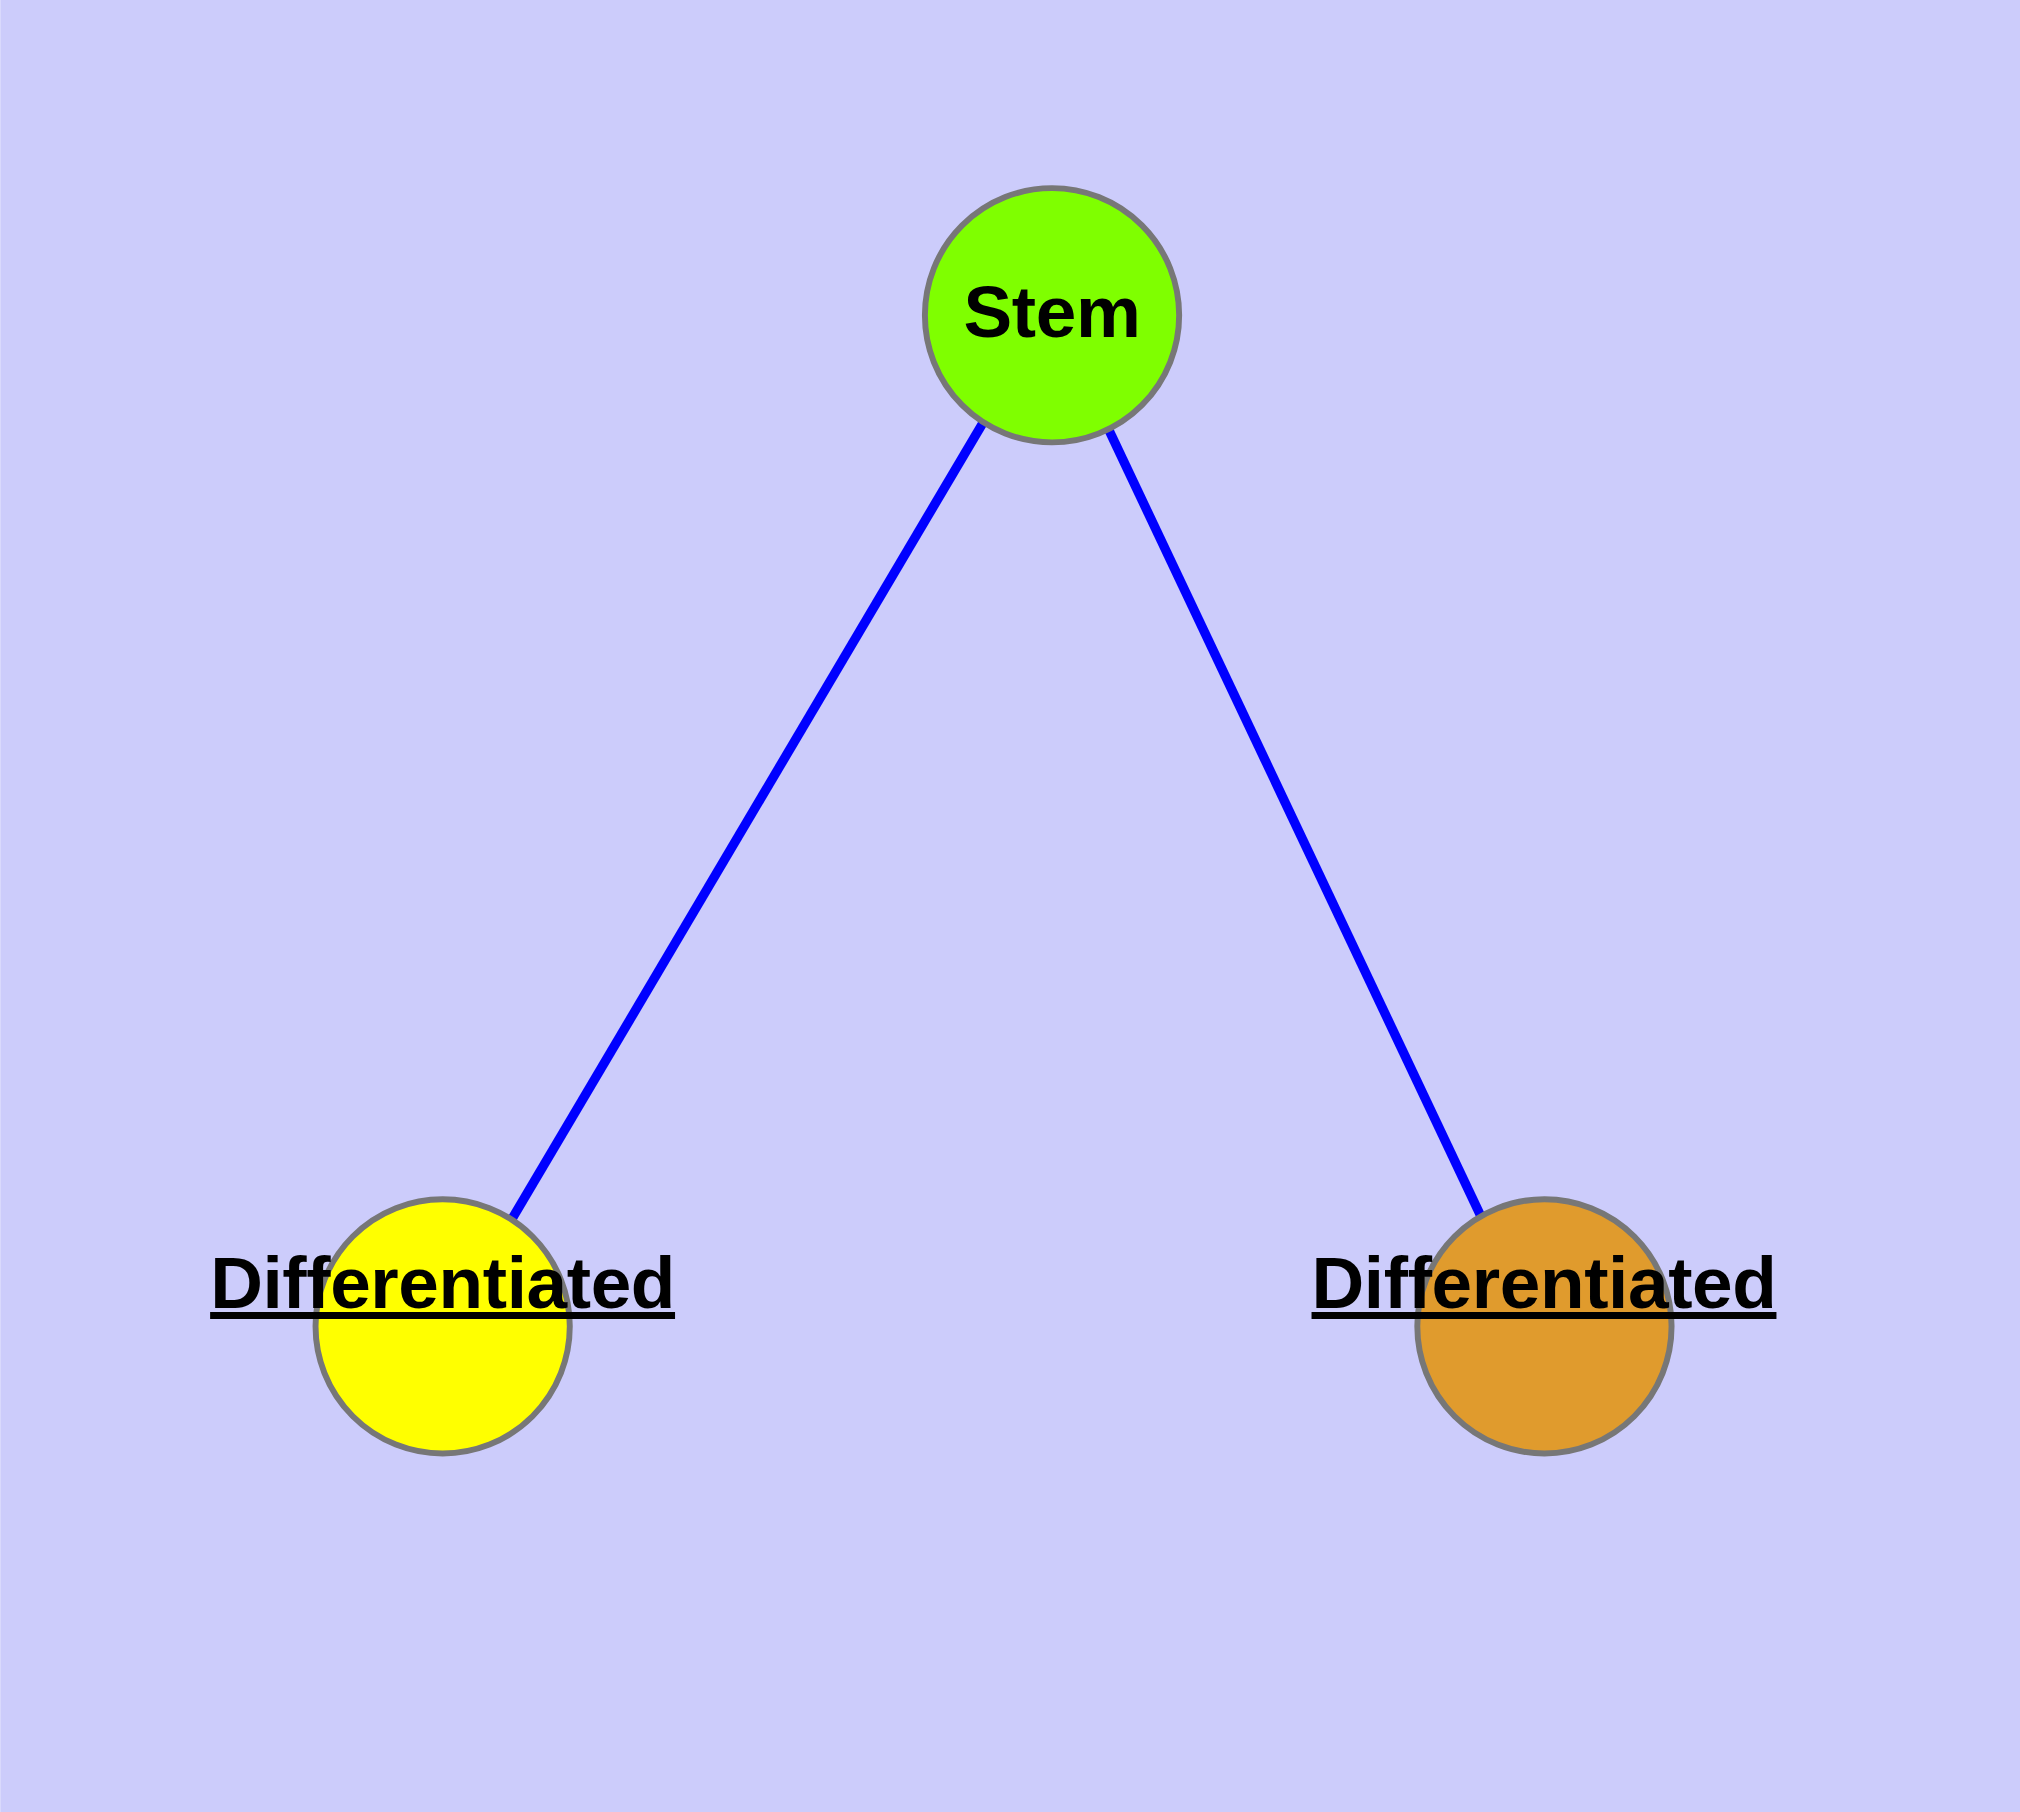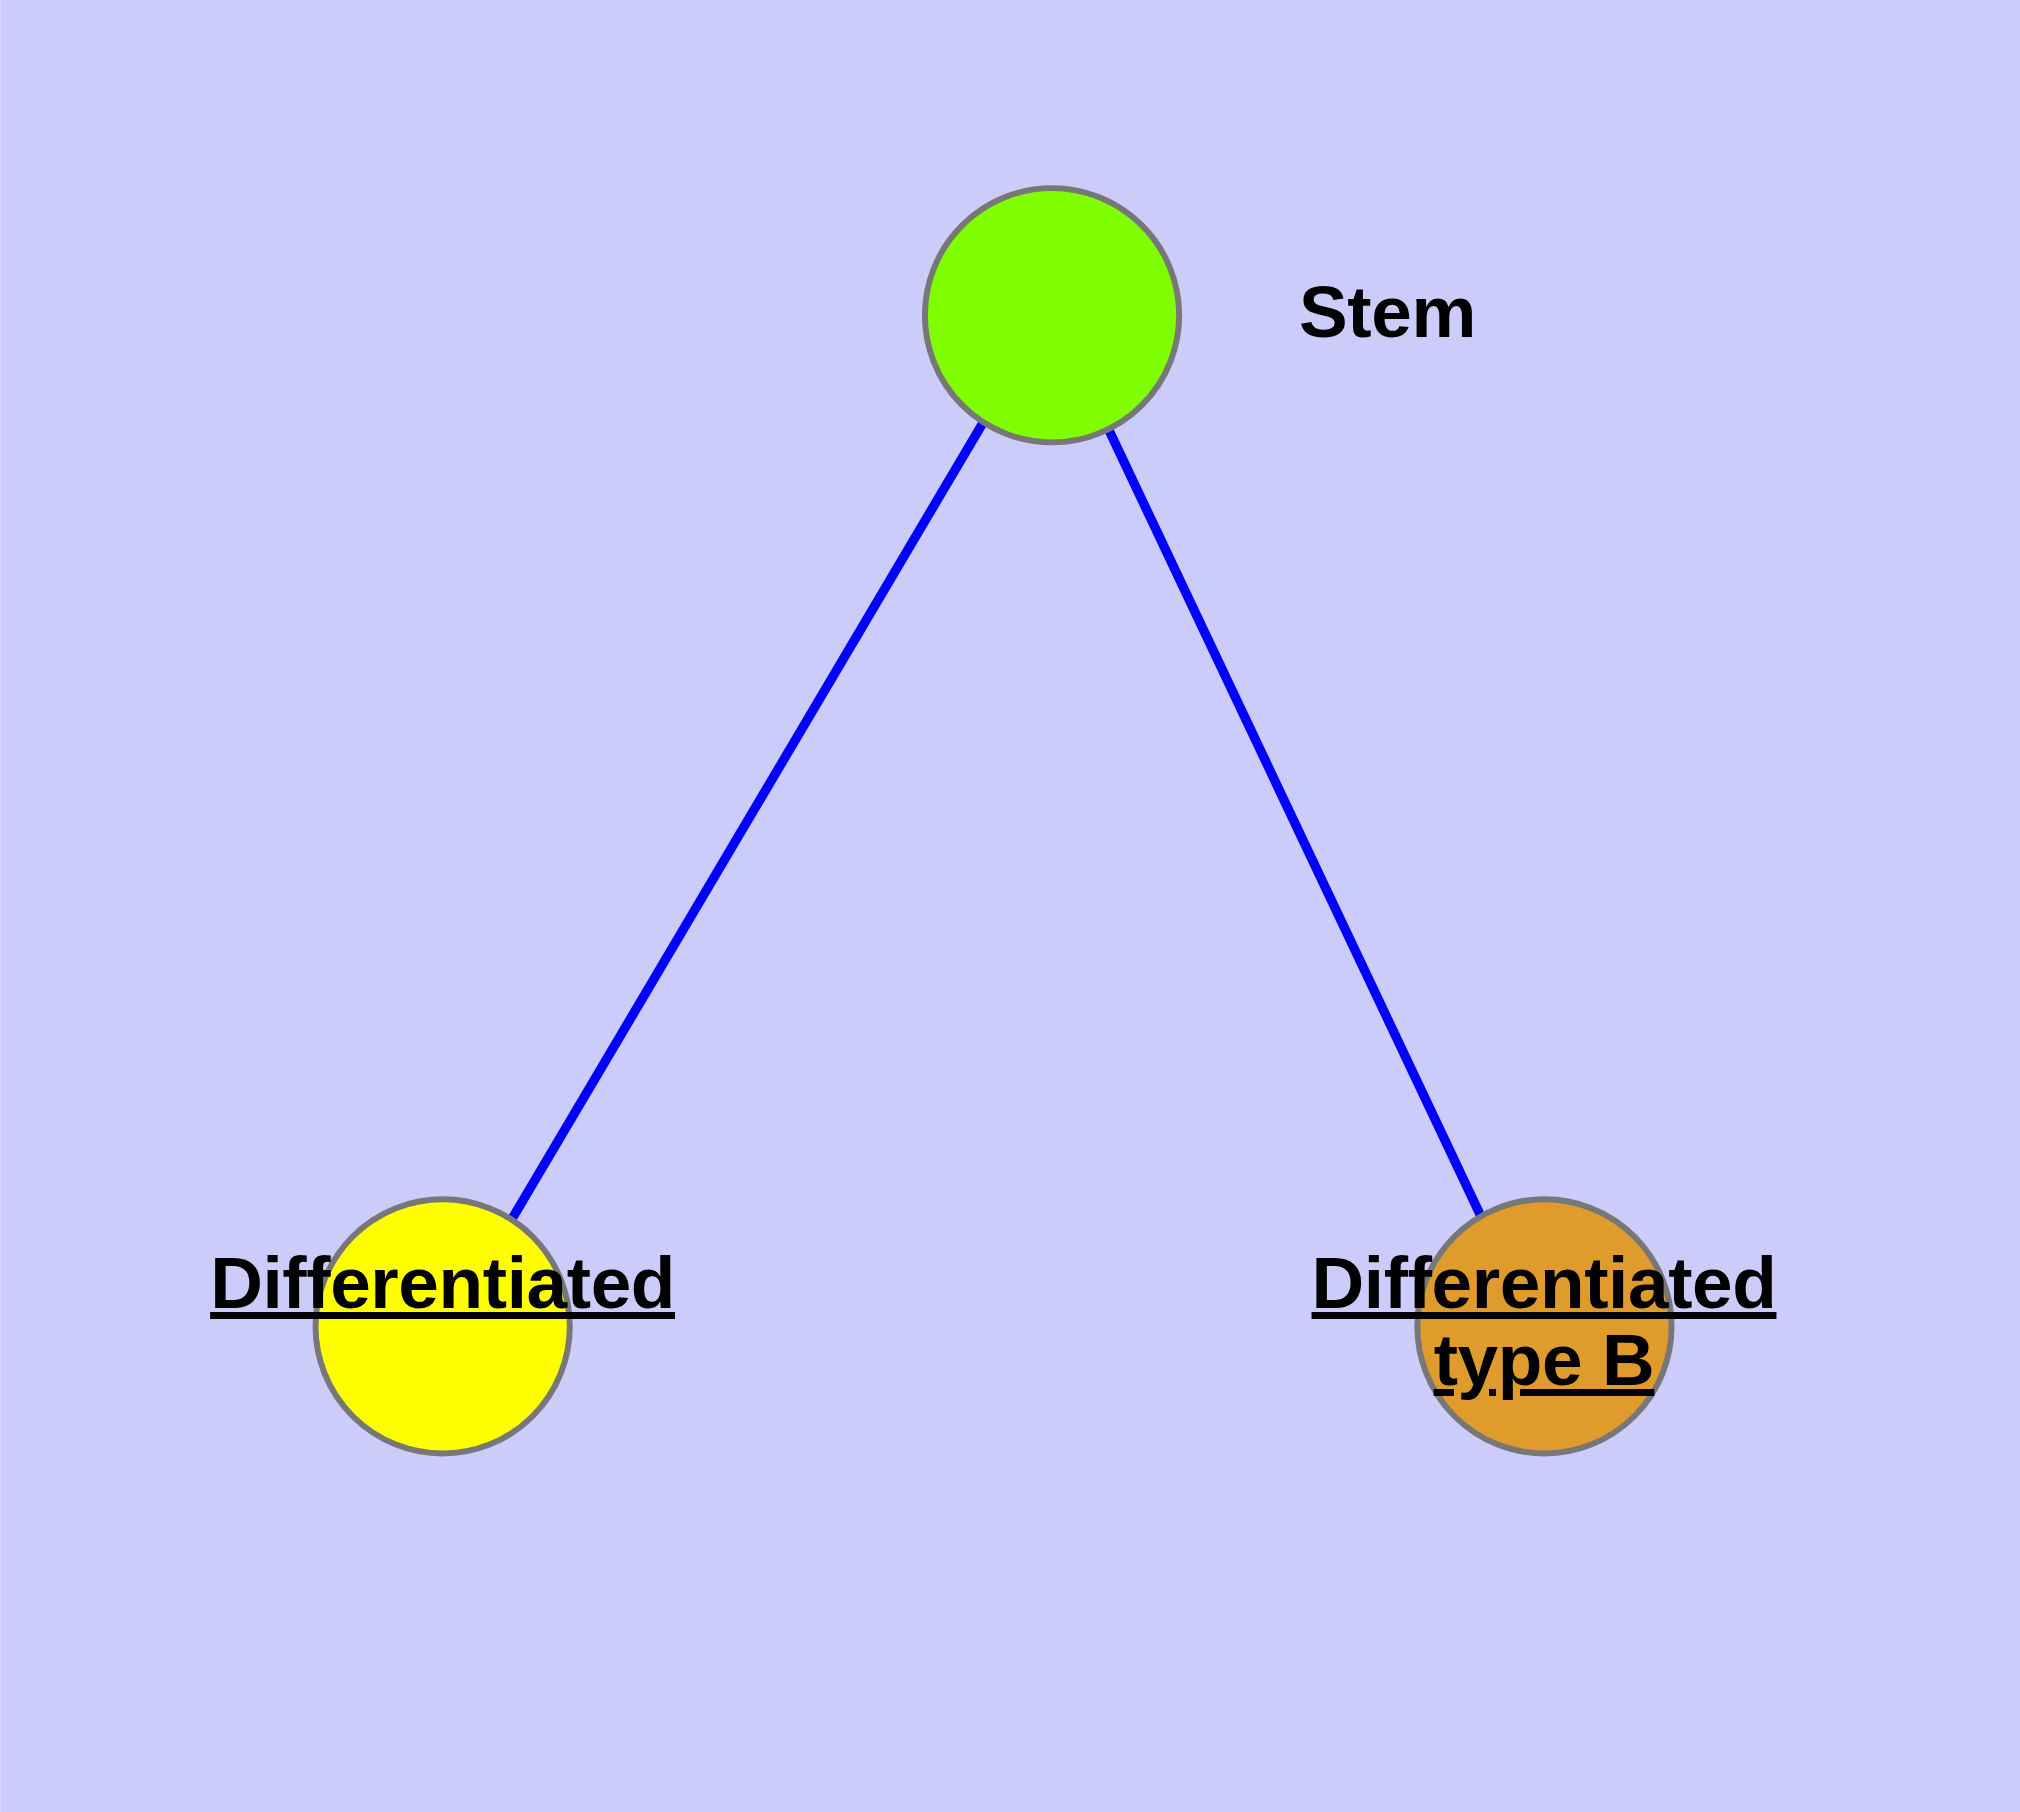--- a/index.html
+++ b/index.html
@@ -29,21 +29,20 @@
     color: #000000;
     font-weight: bold;
     font-family: "Liberation Sans", sans-serif;
     white-space: pre;
     pointer-events: none;
     line-height: 1.06;
     letter-spacing: -0.4px;
   }
   .node-label.root {
     font-size: 73px;
-    text-align: right;
   }
   .node-label.leaf {
     font-size: 73px;
     text-decoration: underline;
   }
 </style>
 </head>
 <body>
 
 <div id="canvas" style="width: 2021px; height: 1812px;">
@@ -57,17 +56,17 @@
     <g id="nodes-group">
         <circle cx="1241" cy="372" r="150" fill="#7fff00" stroke="#777777" stroke-width="7"></circle>
         <circle cx="522" cy="1565" r="150" fill="#ffff00" stroke="#777777" stroke-width="7"></circle>
         <circle cx="1822" cy="1565" r="150" fill="#e09b2d" stroke="#777777" stroke-width="7"></circle>
       </g>
   </svg>
 
   <div id="labels-layer">
       <div class="node-label root" style="left: 628px; top: 273px; width: 848px; color: rgb(0, 0, 0);"><div style="height: 77px;">Stem</div></div>
       <div class="node-label leaf" style="left: 18.6px; top: 1244px; width: 848px; color: rgb(0, 0, 0);"><div style="height: 77px;">Differentiated</div></div>
-      <div class="node-label leaf" style="left: 1120px; top: 1244px; width: 848px; color: rgb(0, 0, 0);"><div style="height: 77px;">Differentiated</div><div style="height: 77px;">type B</div></div>
+      <div class="node-label leaf" style="left: 1120px; top: 1244px; width: 848px; color: rgb(0, 0, 0);"><div style="height: 77px;">Differentiated</div></div>
     </div>
 
 </div>
 
 
 </body></html>

